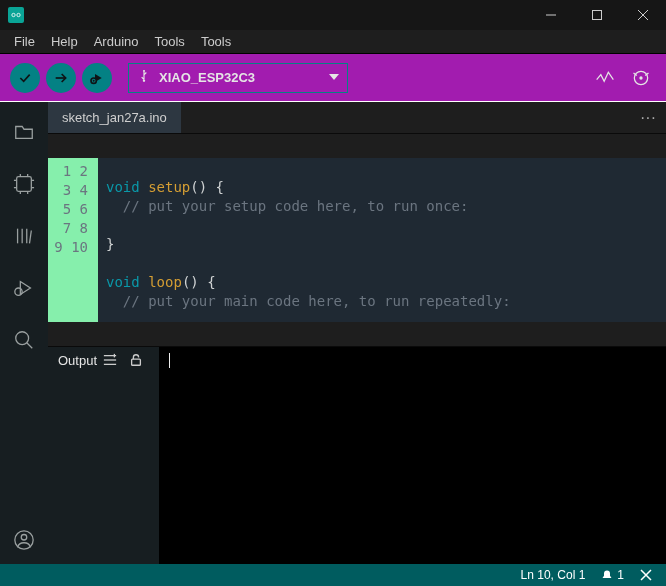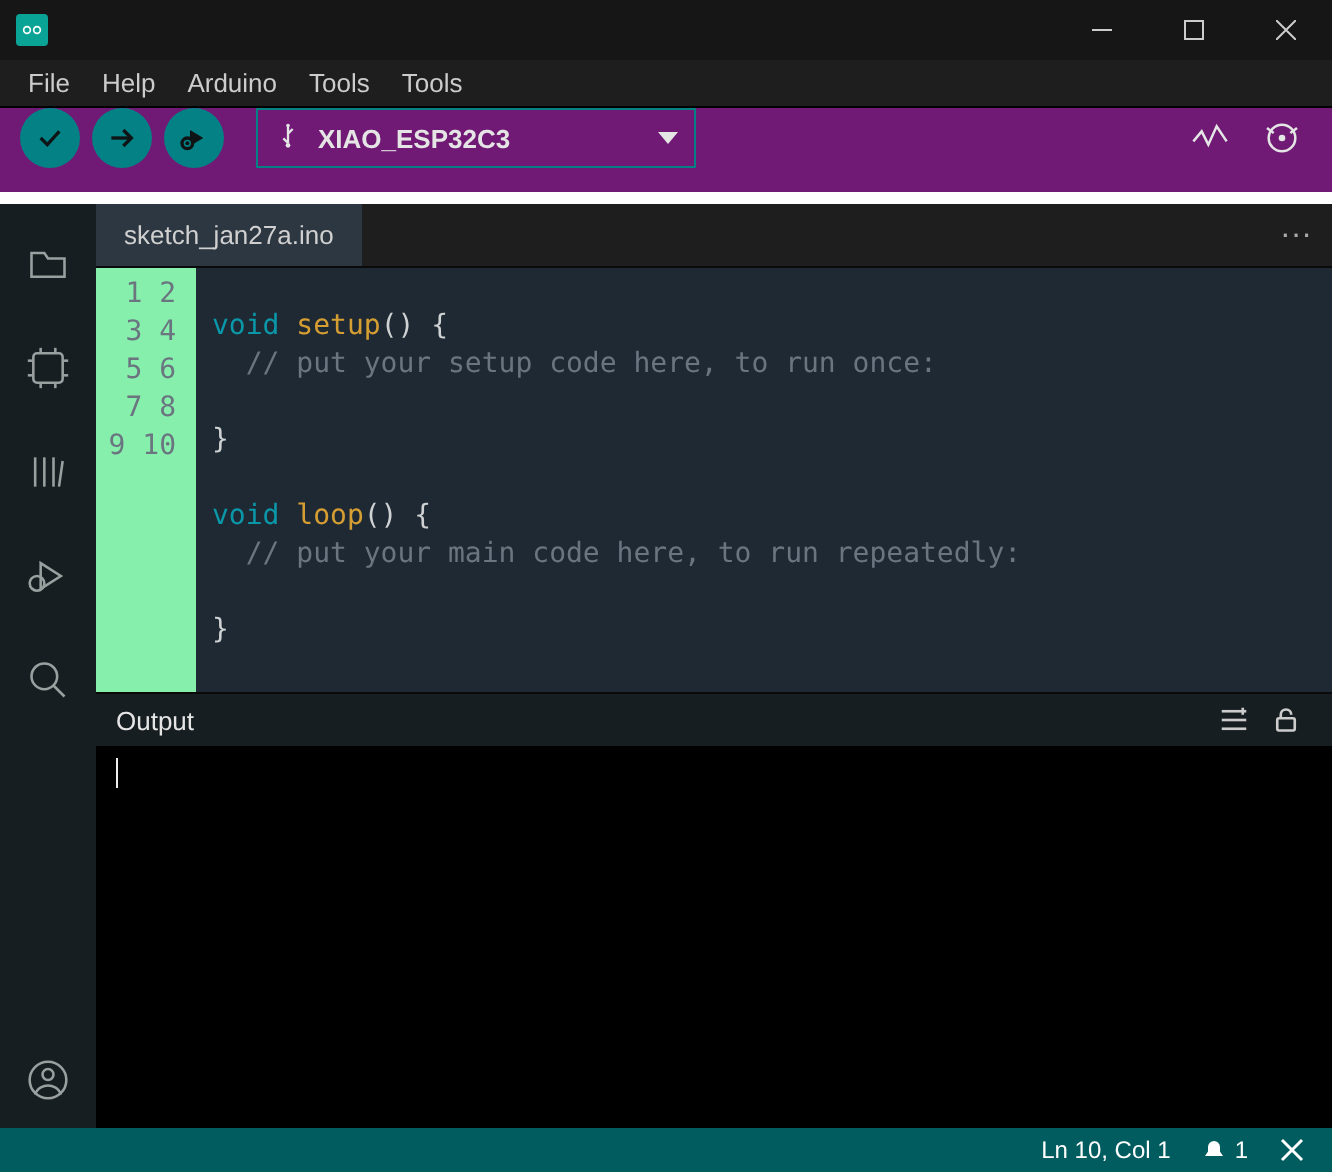--- a/index.html
+++ b/index.html
@@ -34,25 +34,25 @@
   .menubar {
     height: 24px; background: #1e1e1e;
     display:flex; align-items:center;
     padding: 0 6px;
     font-size: 13px;
     border-bottom: 1px solid #000;
   }
   .menubar .menuitem { padding: 0 8px; cursor:default; }
   
   .toolbar {
-    height: 48px; background: #701a75;
-    display:flex; 
+    height: 48px; background: #a21caf;
+    display:flex; align-items:center;
     padding: 0 10px;
     gap: 6px;
-    border-bottom: 6px solid #ffffff;
+    border-bottom: 1px solid #ffffff;
   }
   .roundbtn {
     width: 30px; height:30px; border-radius:50%;
     background:#048184;
     display:flex; align-items:center; justify-content:center;
     color:#e9e9e9;
   }
   .roundbtn svg { width:16px; height:16px; stroke:#0e1416; stroke-width:2.5; fill:none; }
   .boardsel {
     margin-left: 10px;
@@ -87,21 +87,21 @@
     gap: 4px;
   }
   .actitem {
     width: 48px; height: 48px;
     display:flex; align-items:center; justify-content:center;
     color:#9aa0a0;
   }
   .actitem svg { width:22px; height:22px; stroke:#9aa0a0; fill:none; stroke-width:1.4; }
   .activitybar .spacer { flex:1; }
   .editorarea {
-    flex:1; display:flex; flex-direction:column; min-width:0; min-height:0;
+    flex:1; display:flex; flex-direction:column; min-width:0; min-height:0;gap:24px;
   }
   .tabs {
     height: 32px; background:#1e1e1e;
     display:flex; align-items:stretch;
     border-bottom: 1px solid #0a0a0a;
   }
   .tab {
     background:#2d3741;
     padding: 0 14px;
     display:flex; align-items:center;
@@ -134,21 +134,21 @@
     line-height: 19px;
     color:#cfd2d3;
   }
   .kw { color:#0a98a9; }
   .fn { color:#d59e33; }
   .cm { color:#6b7580; font-style: normal; }
   .pn { color:#cfd2d3; }
   
   .outputpanel {
     height: 218px;
-    display:flex; flex-direction:column;
+    display:flex; flex-direction:row;
     border-top:1px solid #0a0a0a;
     background:#171e21;
   }
   .outheader {
     height: 26px;
     display:flex; align-items:center;
     padding: 0 10px;
     background:#171e21;
     font-size:13px;
     color:#e5e5e5;

